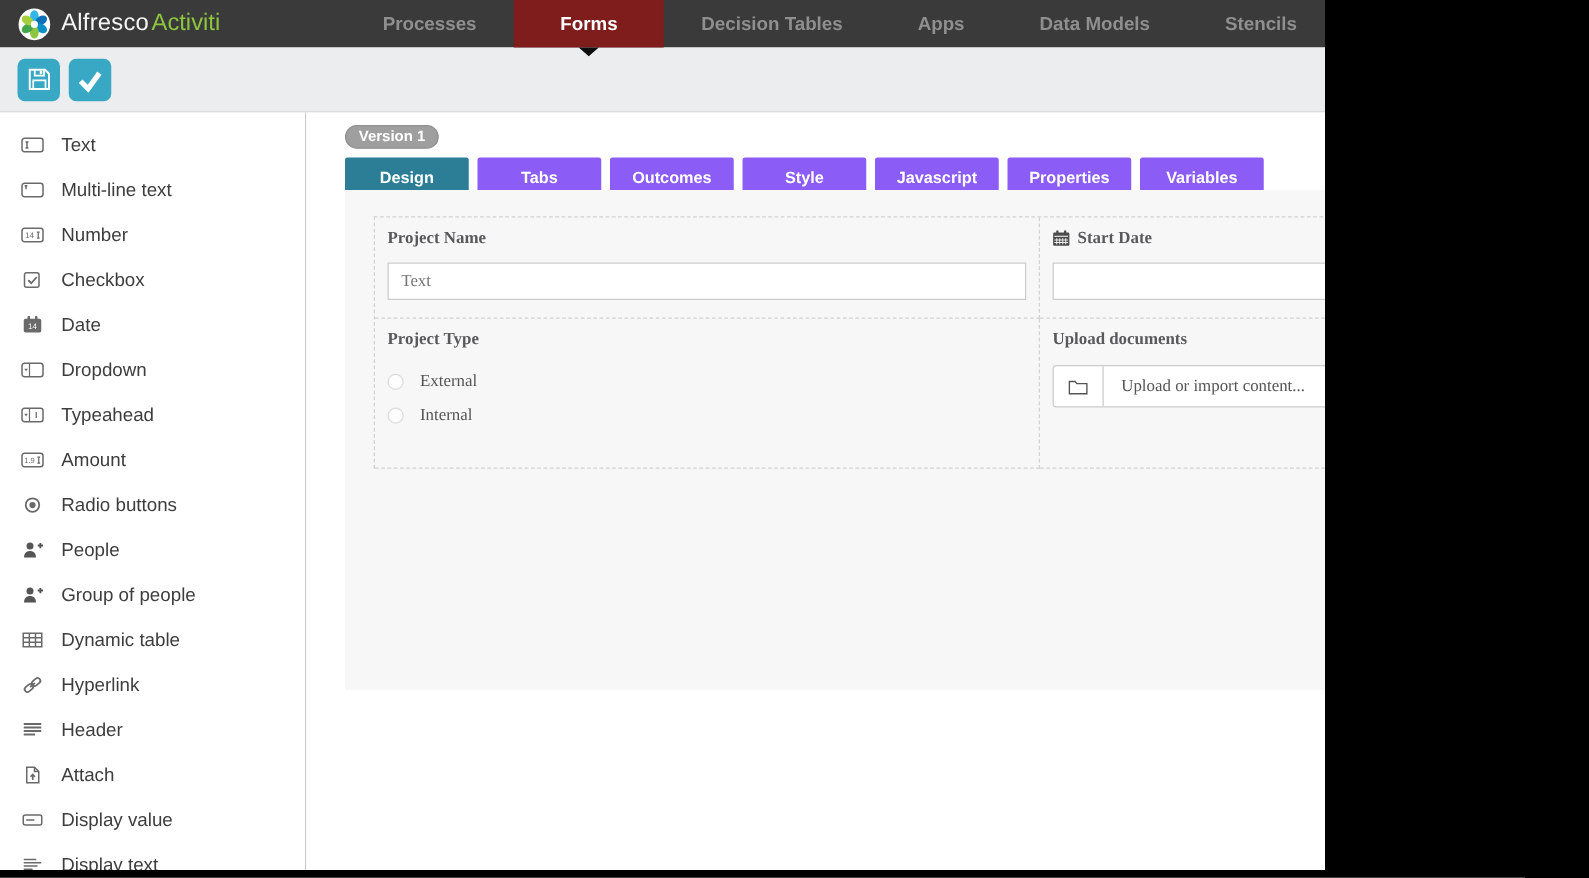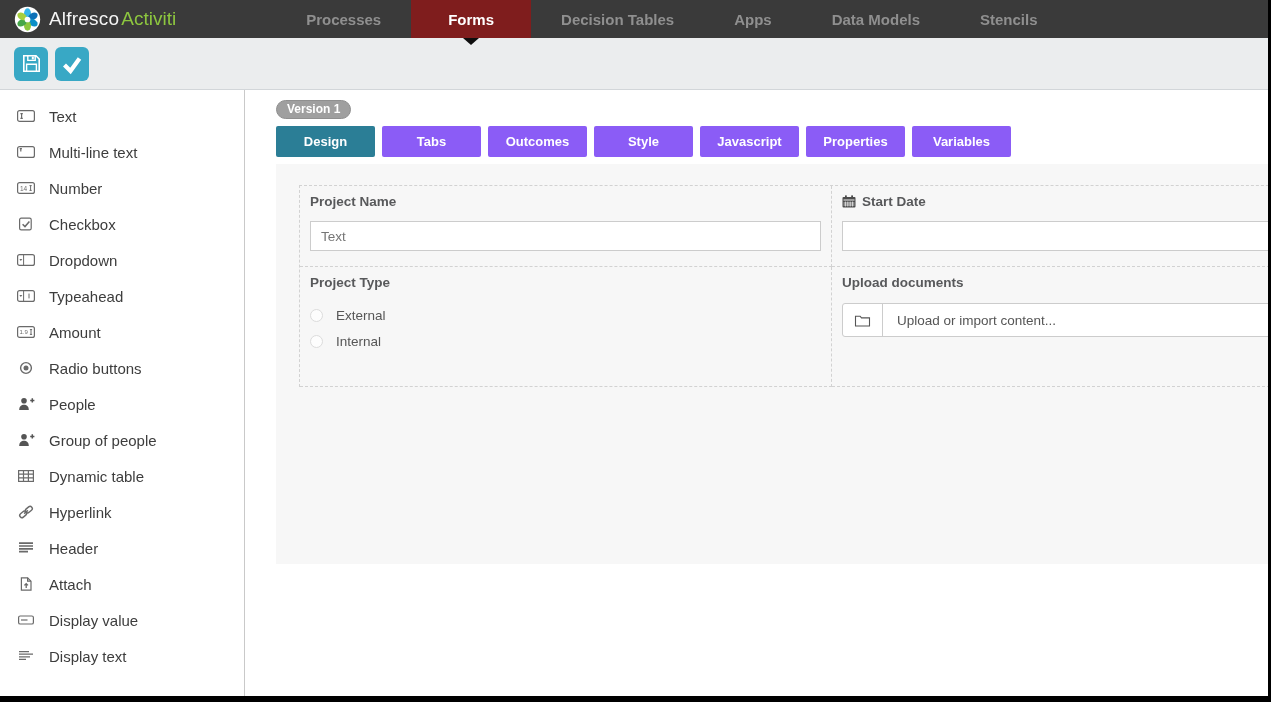--- a/index.html
+++ b/index.html
@@ -1,18 +1,18 @@
 <!DOCTYPE html>
 <html><head>
 <meta charset="utf-8">
 <style>
   * { margin:0; padding:0; box-sizing:border-box; }
   html,body { width:1271px; height:702px; background:#000; overflow:hidden;
               font-family:"Liberation Sans", sans-serif; }
-  .app { position:absolute; left:0; top:0; width:1268px; height:696px; background:#fff; overflow:hidden; }
+  .app { position:absolute; left:0; top:0; width:1060px; height:696px; background:#fff; overflow:hidden; }
 
   
   .nav { height:38px; background:#3a3a3a; display:flex; align-items:stretch; }
   .brand { display:flex; align-items:center; gap:8px; padding-left:14px; }
   .brand-name { color:#f5f5f5; font-size:19px; letter-spacing:.2px; }
   .brand-suffix { color:#8dc63f; font-size:19px; margin-left:2px; }
   .nav-items { display:flex; margin-left:100px; }
   .nav-item { color:#8f8f8f; font-size:15px; font-weight:600; display:flex; align-items:center;
               padding:0 30px; position:relative; cursor:pointer; white-space:nowrap; }
   .nav-item.active { background:#7f1d1d; color:#fff; padding:0 37px; }
@@ -37,21 +37,21 @@
   .main { flex:1; position:relative; overflow:hidden; background:#fff; }
   .meta-row { display:flex; align-items:center; gap:10px; padding:9px 0 0 31px; height:30px; }
   .version-badge { background:#9f9f9f; border:1px solid #8f8f8f; color:#fff; font-size:12px;
                    font-weight:bold; padding:1px 10px 2px; border-radius:10px; }
   .meta-text { font-size:12.5px; color:#4e4f51; font-weight:600; }
   .tabs-row { display:flex; gap:7px; padding:6px 0 0 31px; }
   .tab { width:99px; height:31px; background:#8b5cf6; color:#fff; font-size:13px; font-weight:600;
          display:flex; align-items:center; justify-content:center; border-radius:2px; cursor:pointer; }
   .tab.active { background:#2b7e96; }
 
-  .canvas { position:absolute; left:31px; right:0; top:74px; height:400px; background:#f7f7f7; overflow:hidden; }
+  .canvas { position:absolute; left:31px; right:0; top:62px; height:400px; background:#f7f7f7; overflow:hidden;font-family:Liberation Serif, serif; }
   .form-grid { position:absolute; left:23px; top:21px; width:1010px; display:grid;
                grid-template-columns:532px 478px;
                border-top:1px dashed #d2d2d2; border-left:1px dashed #d2d2d2; }
   .cell { border-right:1px dashed #d2d2d2; border-bottom:1px dashed #d2d2d2; padding:8px 10px; }
   .cell.r1 { height:81px; }
   .cell.r2 { height:120px; }
   .field-label { font-size:13.5px; color:#58595b; font-weight:600; display:flex; align-items:center; gap:6px; }
   .text-input { margin-top:12px; width:100%; height:30px; border:1px solid #ccc; background:#fff;
                 font-size:13.5px; color:#767676; padding:0 10px; font-family:inherit; outline:none; }
   .radio-group { margin-top:18px; display:flex; flex-direction:column; gap:11px; }
@@ -172,20 +172,31 @@
       <div class="palette-item">
         <span class="palette-icon">
           <svg width="20" height="16" viewBox="0 0 20 16" class="pi">
             <rect x="3.6" y="2.2" width="11.6" height="11.6" rx="1.6"></rect>
             <path d="M6.6 8.2 l2.4 2.4 4.4-5" stroke-width="1.5"></path>
           </svg>
         </span>
         <span class="palette-label">Checkbox</span>
       </div>
 
+      <div class="palette-item">
+        <span class="palette-icon">
+          <svg width="20" height="16" viewBox="0 0 20 16">
+            <rect x="3" y="3" width="14" height="11" rx="1.4" fill="#6a6a6a"></rect>
+            <rect x="6" y="0.8" width="2" height="3.4" rx="0.6" fill="#6a6a6a"></rect>
+            <rect x="12" y="0.8" width="2" height="3.4" rx="0.6" fill="#6a6a6a"></rect>
+            <text x="6.4" y="11.6" font-size="6.5" fill="#fff">14</text>
+          </svg>
+        </span>
+        <span class="palette-label">Date</span>
+      </div>
 
       <div class="palette-item">
         <span class="palette-icon">
           <svg width="20" height="16" viewBox="0 0 20 16" class="pi">
             <rect x="1.6" y="2.6" width="16.8" height="10.8" rx="2"></rect>
             <path d="M7.6 2.6 v10.8" stroke-width="1"></path>
             <path d="M3.4 6.9 h2.9 l-1.45 2.1 z" fill="#6a6a6a" stroke="none"></path>
           </svg>
         </span>
         <span class="palette-label">Dropdown</span>

